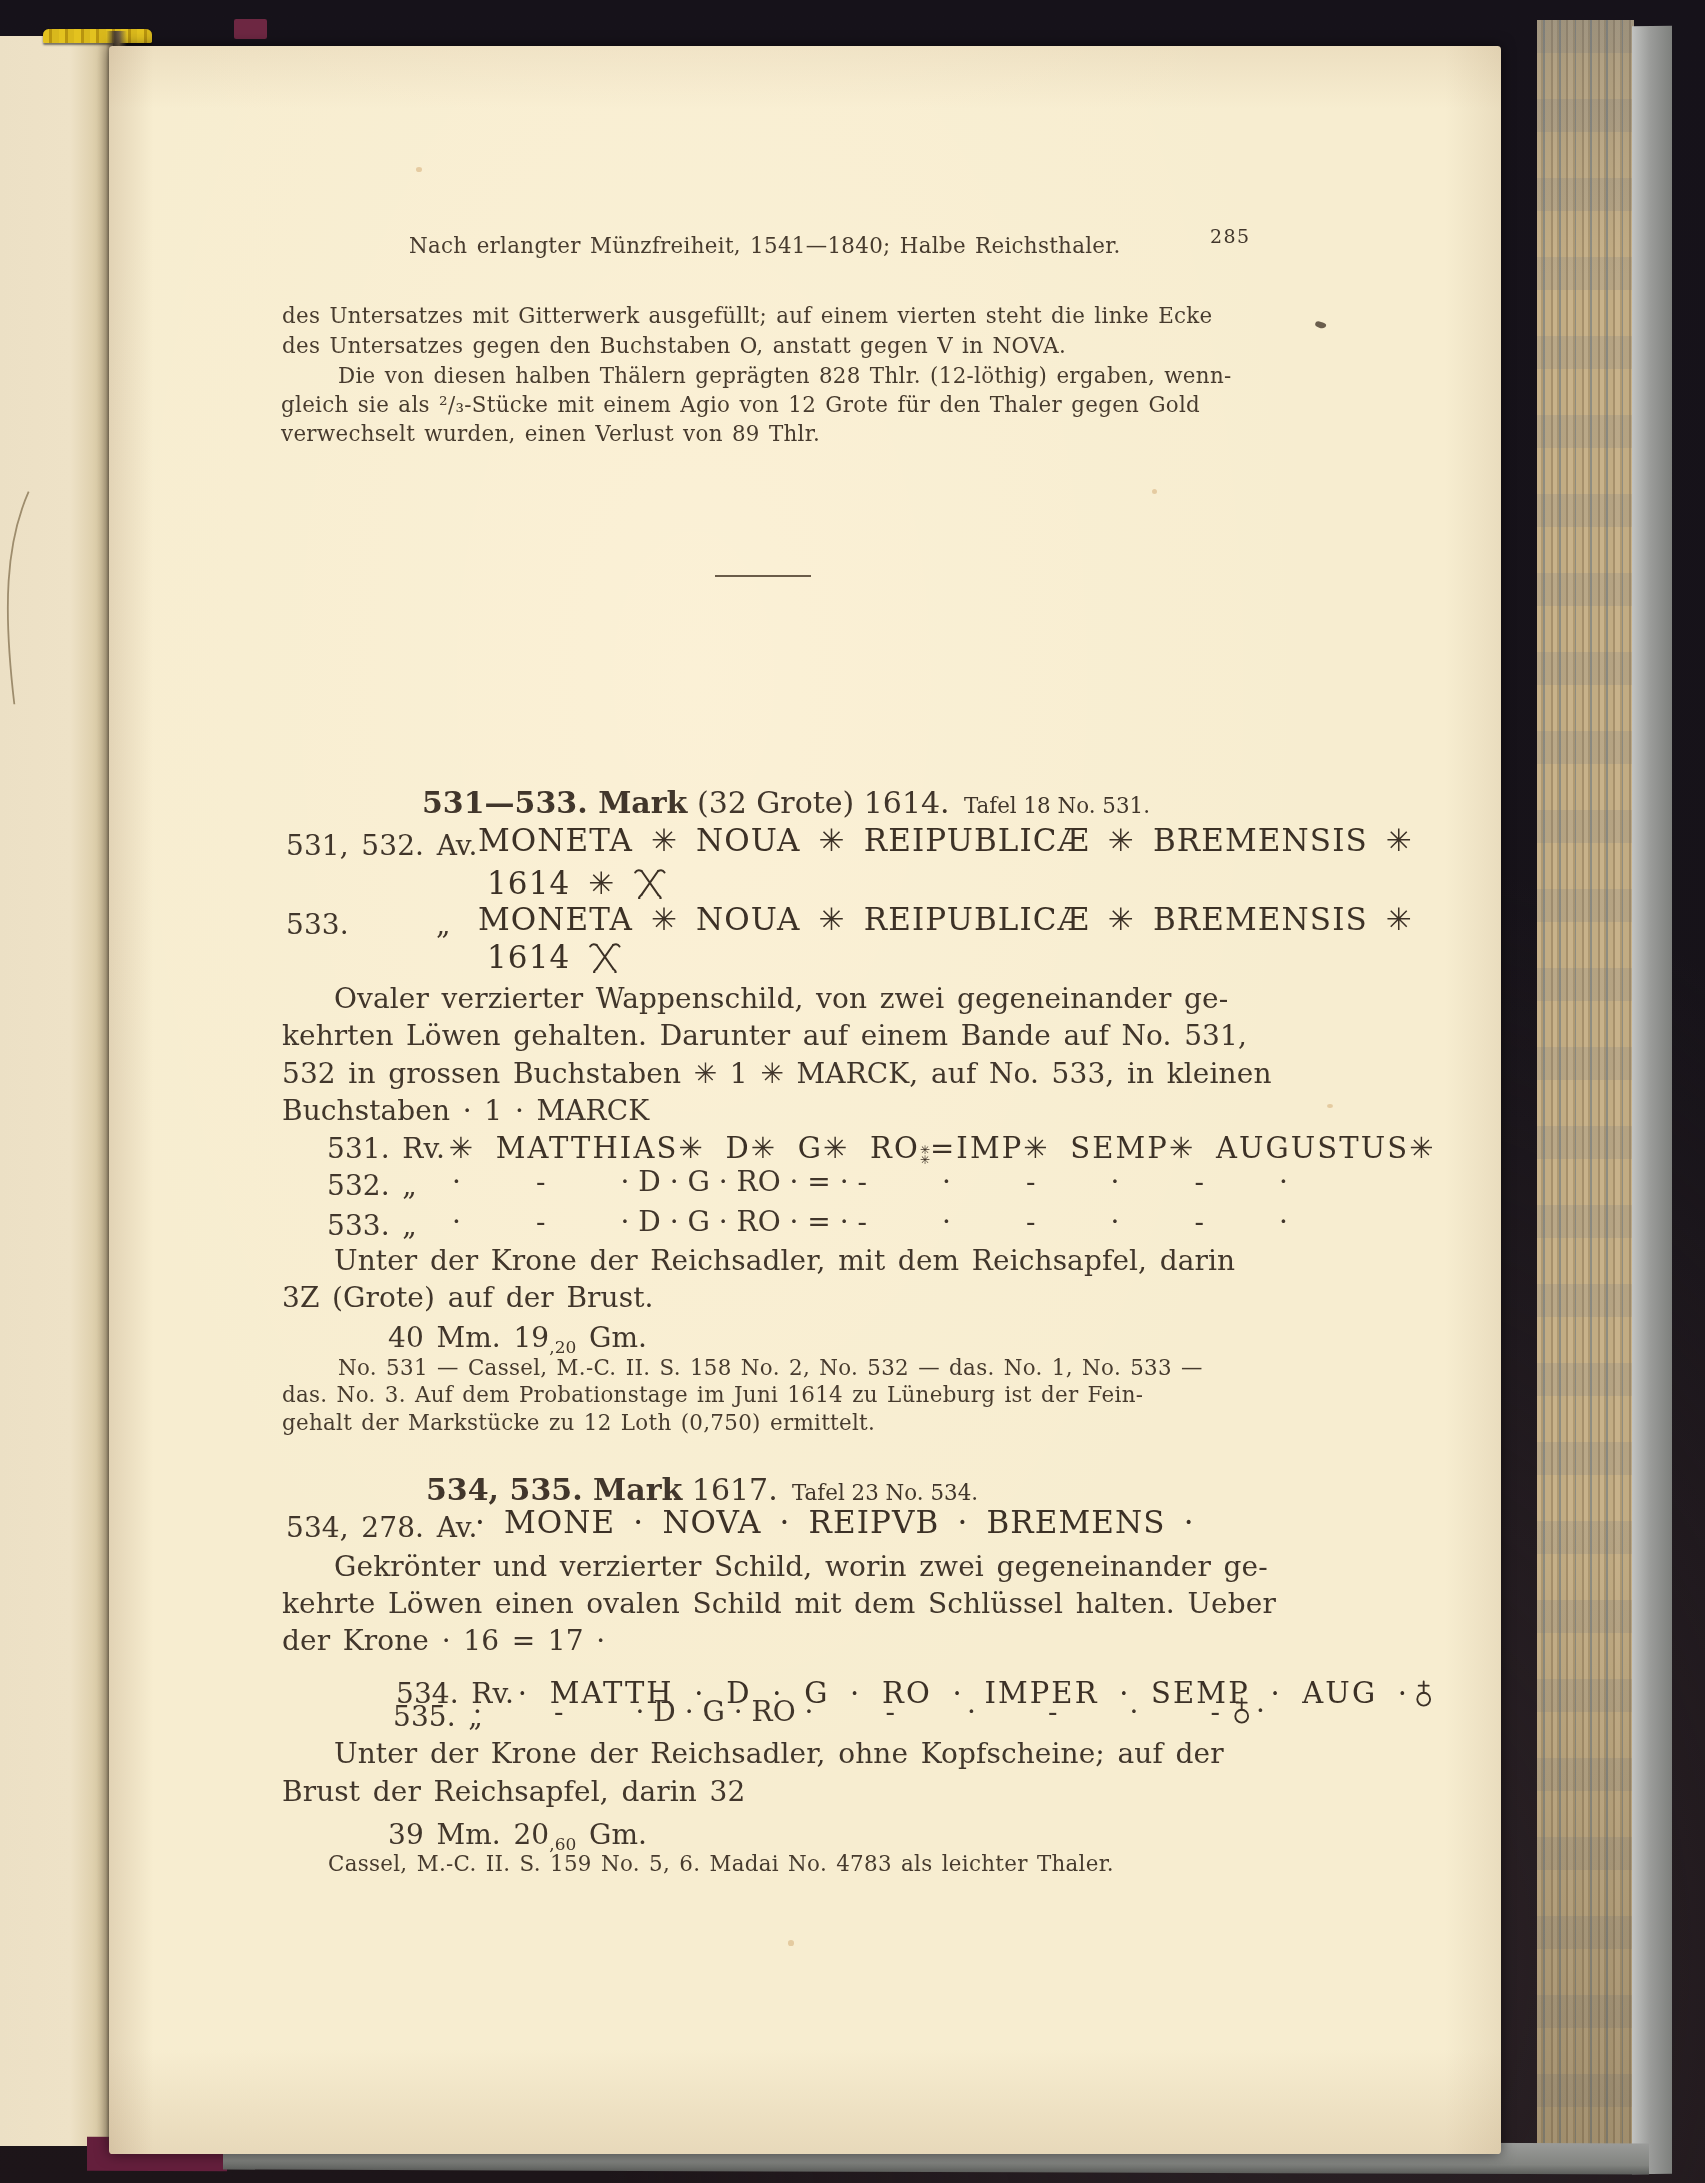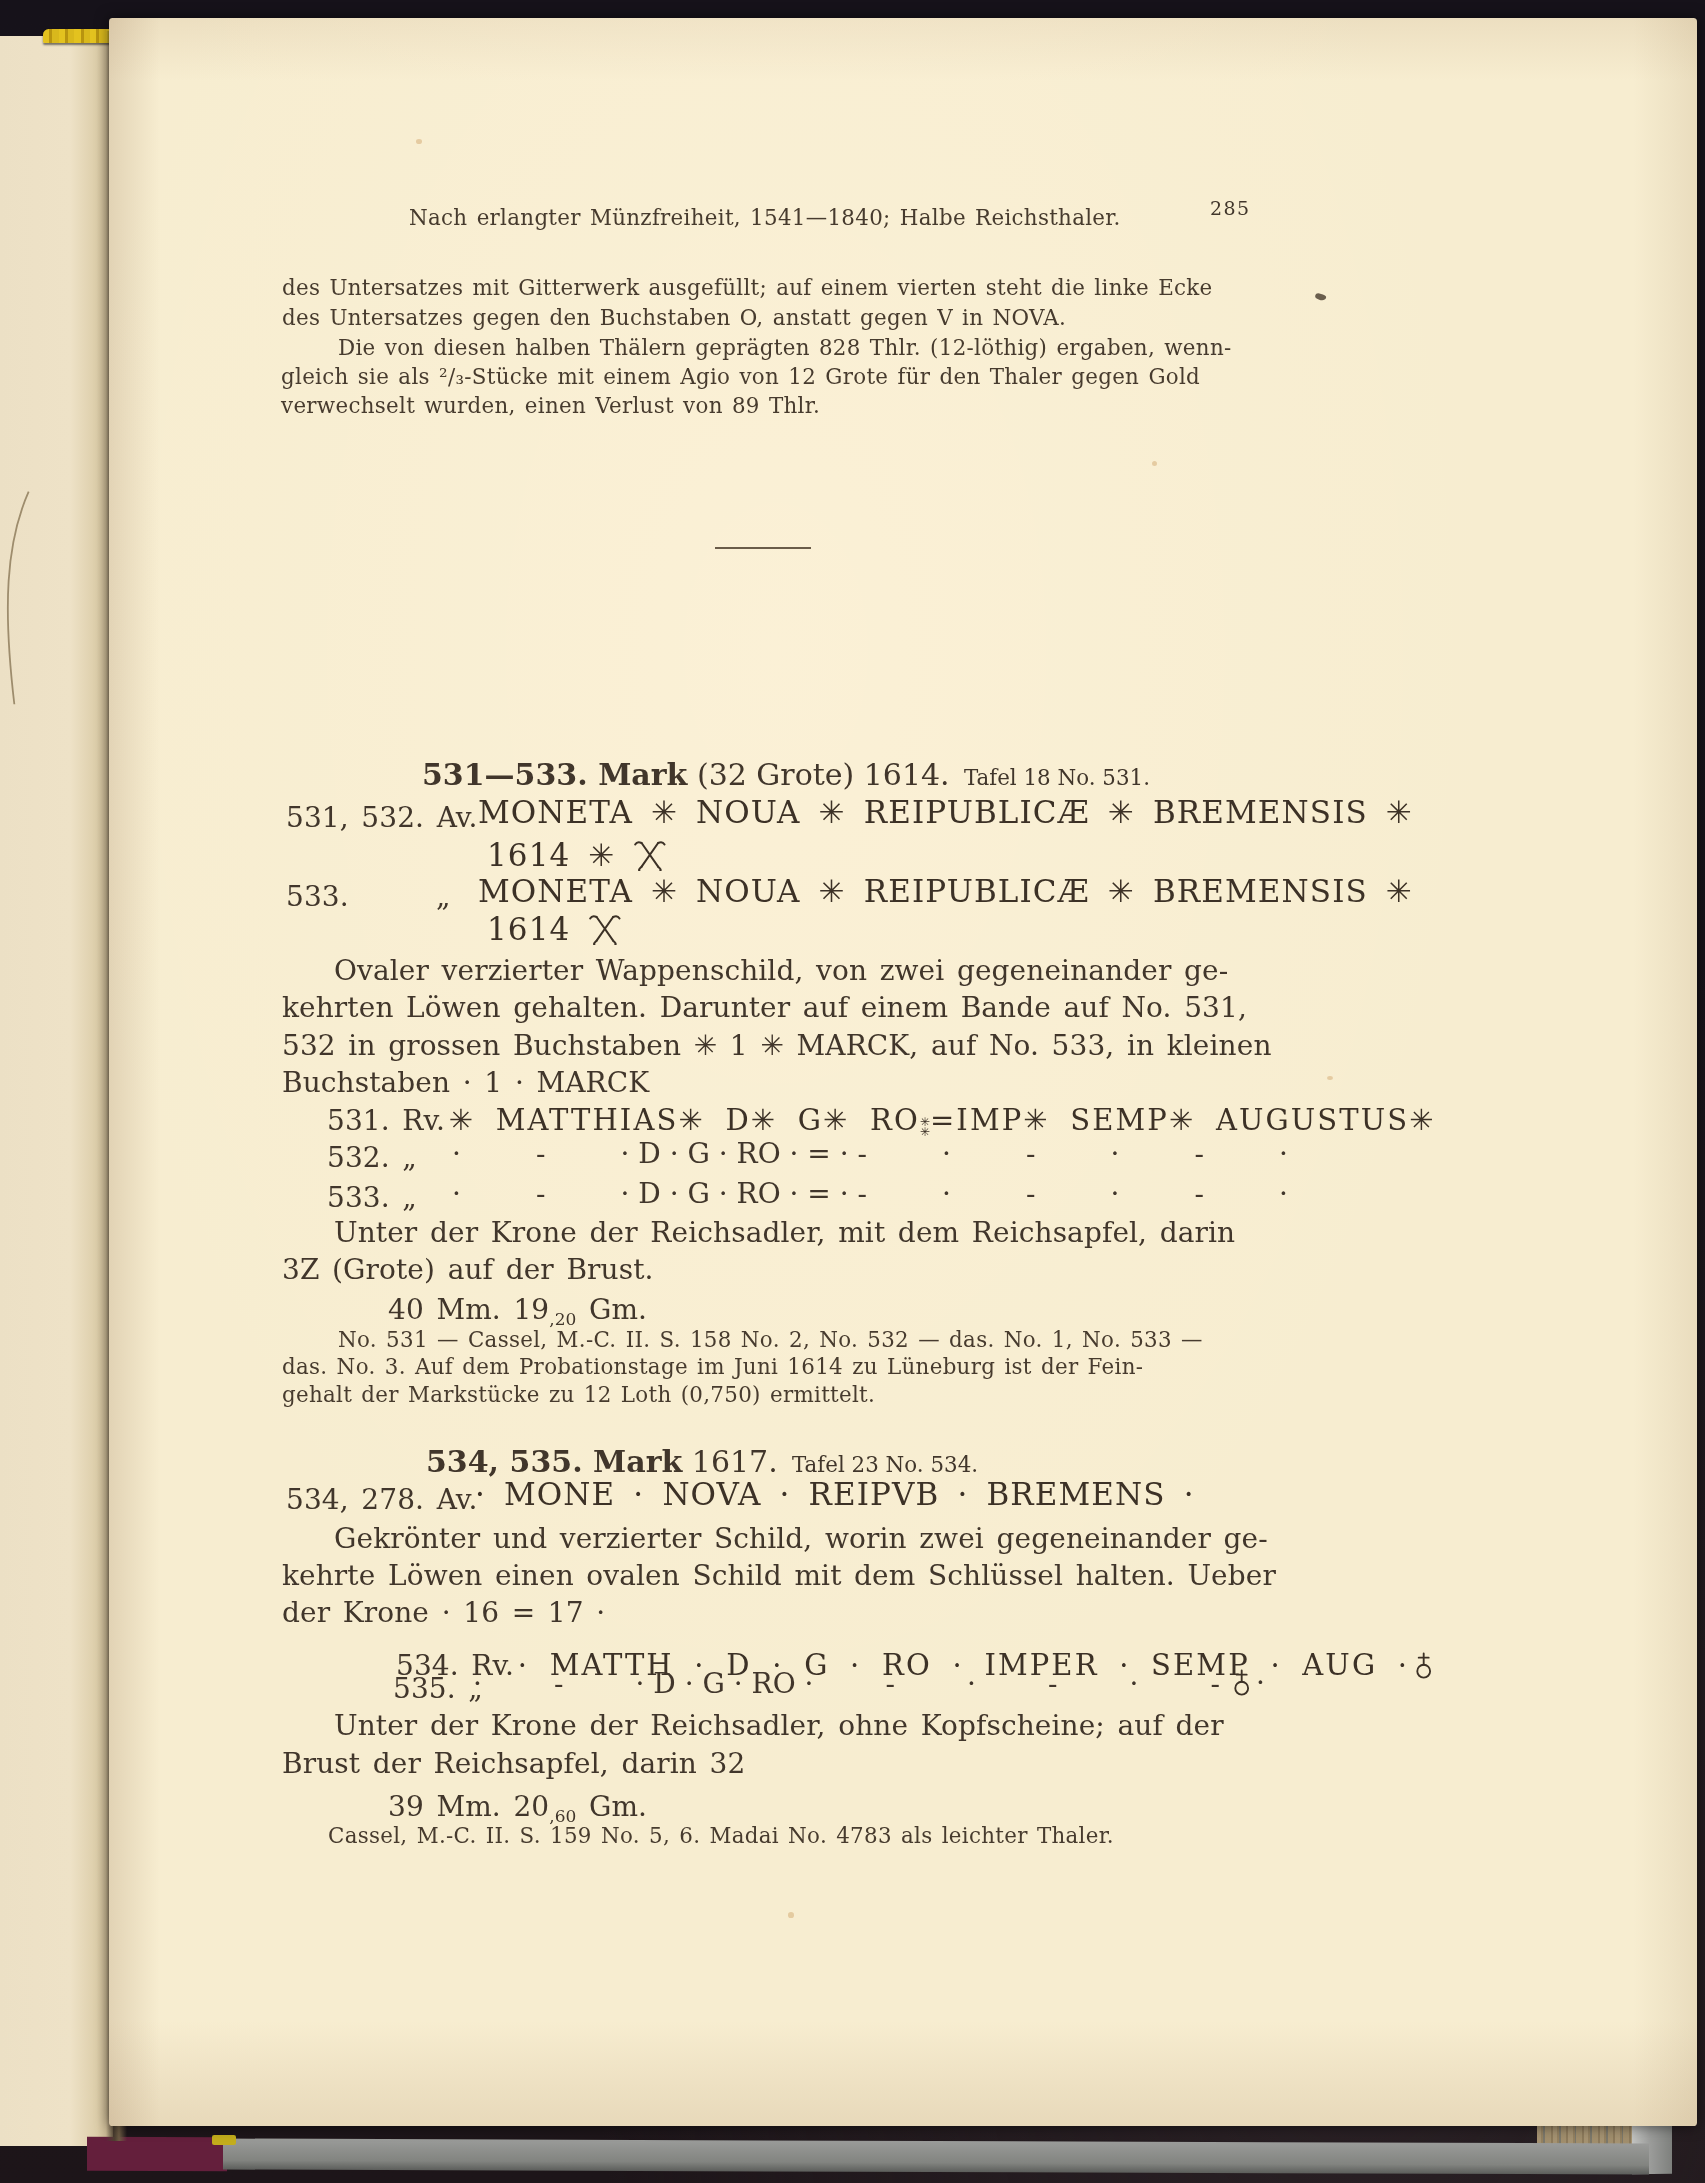--- a/index.html
+++ b/index.html
@@ -39,21 +39,21 @@
   .cover-edge{
     left:1632px;top:26px;width:40px;height:2148px;
     background:linear-gradient(90deg,#c2c3c1 0%,#9b9c9a 45%,#7e807d 100%);
     transform:skewY(-0.4deg);
   }
   .bottom-maroon{left:87px;top:2137px;width:140px;height:34px;background:#641f3c;transform:skewY(.3deg);}
   .bottom-gray{left:223px;top:2141px;width:1426px;height:31px;
     background:linear-gradient(180deg,#9a9b99 0%,#828480 70%,#5c5e5b 100%);transform:skewY(.2deg);}
   .bottom-endband{left:212px;top:2135px;width:24px;height:10px;background:#c3ad1c;border-radius:2.1px;}
   .page{
-    left:109px;top:18px;width:1588px;height:2108px;border-radius:3.6px;
+    left:109px;top:46px;width:1392px;height:2108px;border-radius:3.6px;
     background:
       radial-gradient(ellipse at 42% 30%,rgba(255,244,220,.5) 0%,rgba(255,244,220,0) 55%),
       linear-gradient(to right,rgba(140,105,70,.20) 0%,rgba(140,105,70,0) 3.2%,rgba(0,0,0,0) 96%,rgba(150,120,80,.14) 100%),
       linear-gradient(to bottom,rgba(160,120,80,.12) 0%,rgba(0,0,0,0) 3%,rgba(0,0,0,0) 95%,rgba(150,110,70,.16) 100%),
       #f7edd0;
     box-shadow:0 0 14.3px rgba(0,0,0,.55);
   }
   .speck{border-radius:50%;opacity:.45;background:#cfa268;filter:blur(0.7px);}
   .smudge{width:11.4px;height:6.4px;background:#463a2c;border-radius:50% 40% 60% 50%;opacity:.8;transform:rotate(18deg);}
   .pen-stroke{left:0;top:486px;}

